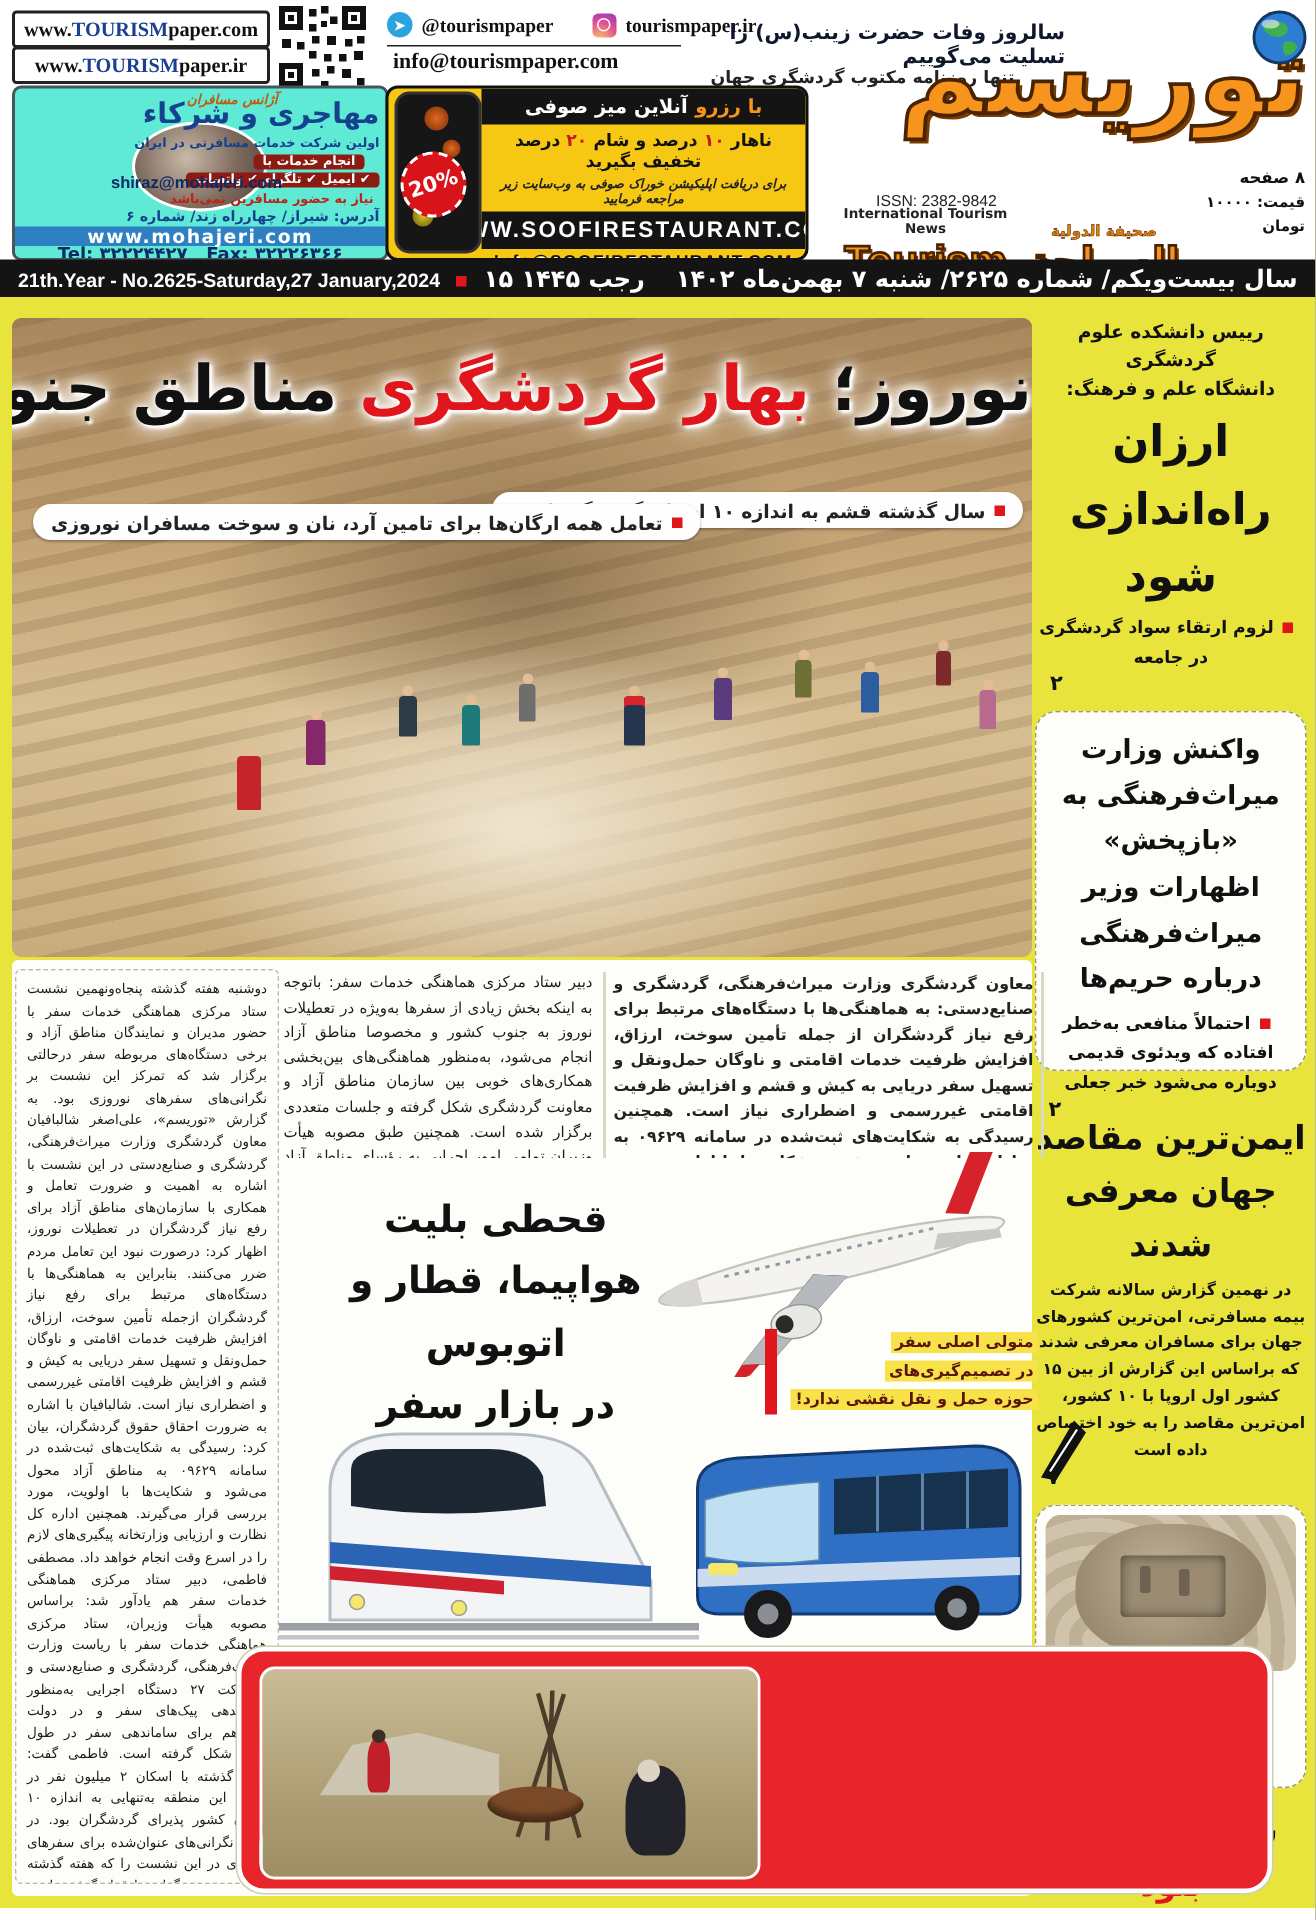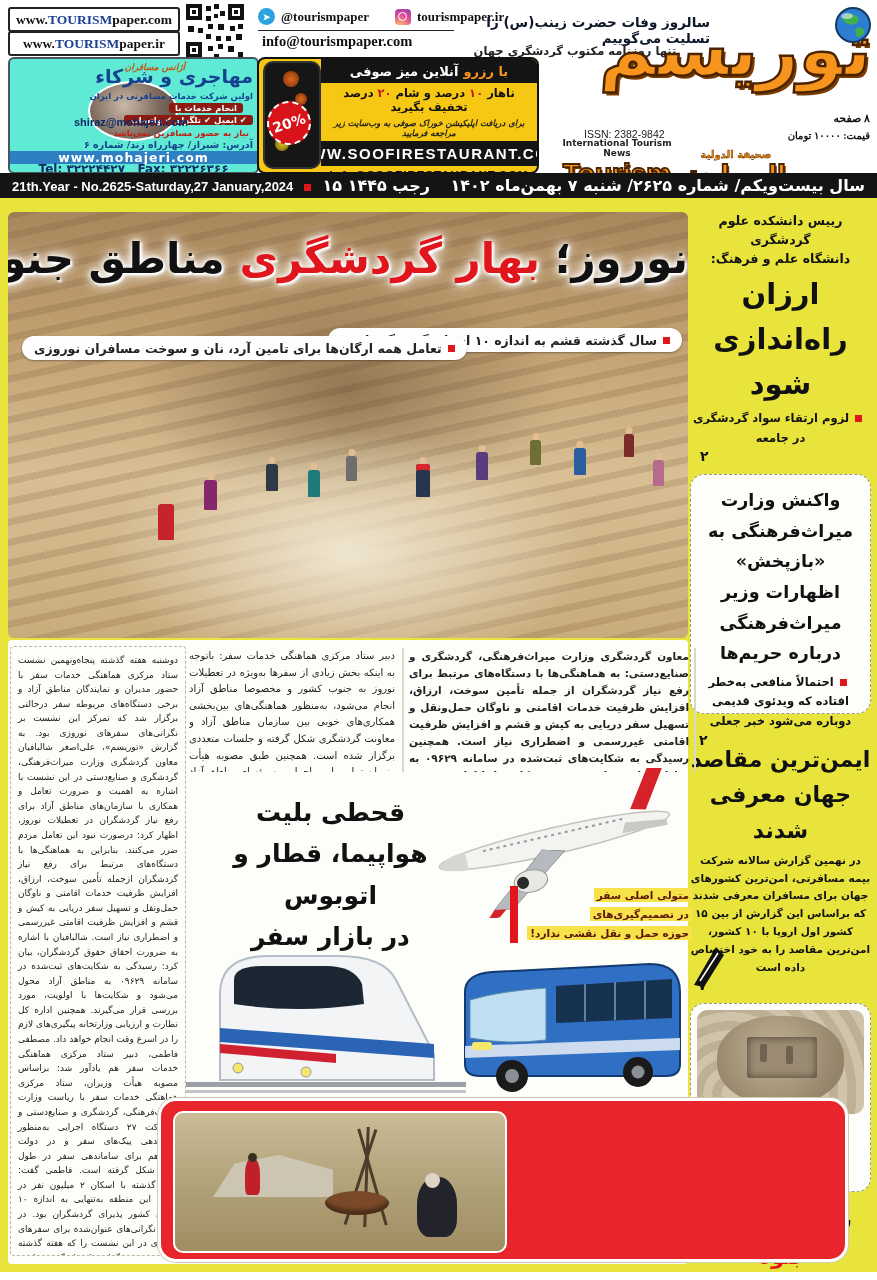--- a/index.html
+++ b/index.html
@@ -22,21 +22,21 @@
          display:flex;align-items:center;justify-content:center;font-size:9px;}
   .ig-ic{width:16px;height:16px;border-radius:4px;
          background:radial-gradient(circle at 30% 110%,#fdc468,#df4996 60%,#8a3ab9);
          display:flex;align-items:center;justify-content:center;}
   .ig-ic span{width:7px;height:7px;border:1.6px solid #fff;border-radius:50%;display:block;}
   .email-line{font-family:"Liberation Serif",serif;font-weight:bold;font-size:14.5px;color:#111;}
   .condolence{font-size:13.5px;font-weight:bold;color:#0f172a;text-align:right;}
   .tagline{font-size:11.5px;font-weight:bold;color:#222;}
   .logo-fa{font-size:72px;font-weight:bold;color:#f7941d;transform:skewX(-4deg);
            -webkit-text-stroke:2.5px #4a2400;text-shadow:3px 3px 0 #7a3c00;letter-spacing:-2px;}
-  .pages-price{font-size:11px;font-weight:bold;color:#111;line-height:1.6;font-family:Liberation Serif, serif;}
+  .pages-price{font-size:11px;font-weight:bold;color:#111;line-height:1.6;}
   .issn{font-size:10.5px;color:#222;font-family:"Liberation Sans",sans-serif;margin-left:28px;}
   .logo2-big{font-weight:bold;color:#f7941d;-webkit-text-stroke:1.8px #4a2400;
              text-shadow:2px 2px 0 #7a3c00;}
   .logo2-lbl{font-size:9px;font-weight:bold;color:#222;}
   .logo2-lbl-ar{font-size:10px;font-weight:bold;color:#e8820c;-webkit-text-stroke:.4px #5a2d00;}
   .blue-rule{border-top:3px solid #1a6ab8;border-bottom:1px solid #1a6ab8;height:2px;}
 
   
   .moh{width:247px;height:113px;background:#5eead4;border:2px solid #46555e;border-radius:6px;
        overflow:hidden;color:#16418e;}

